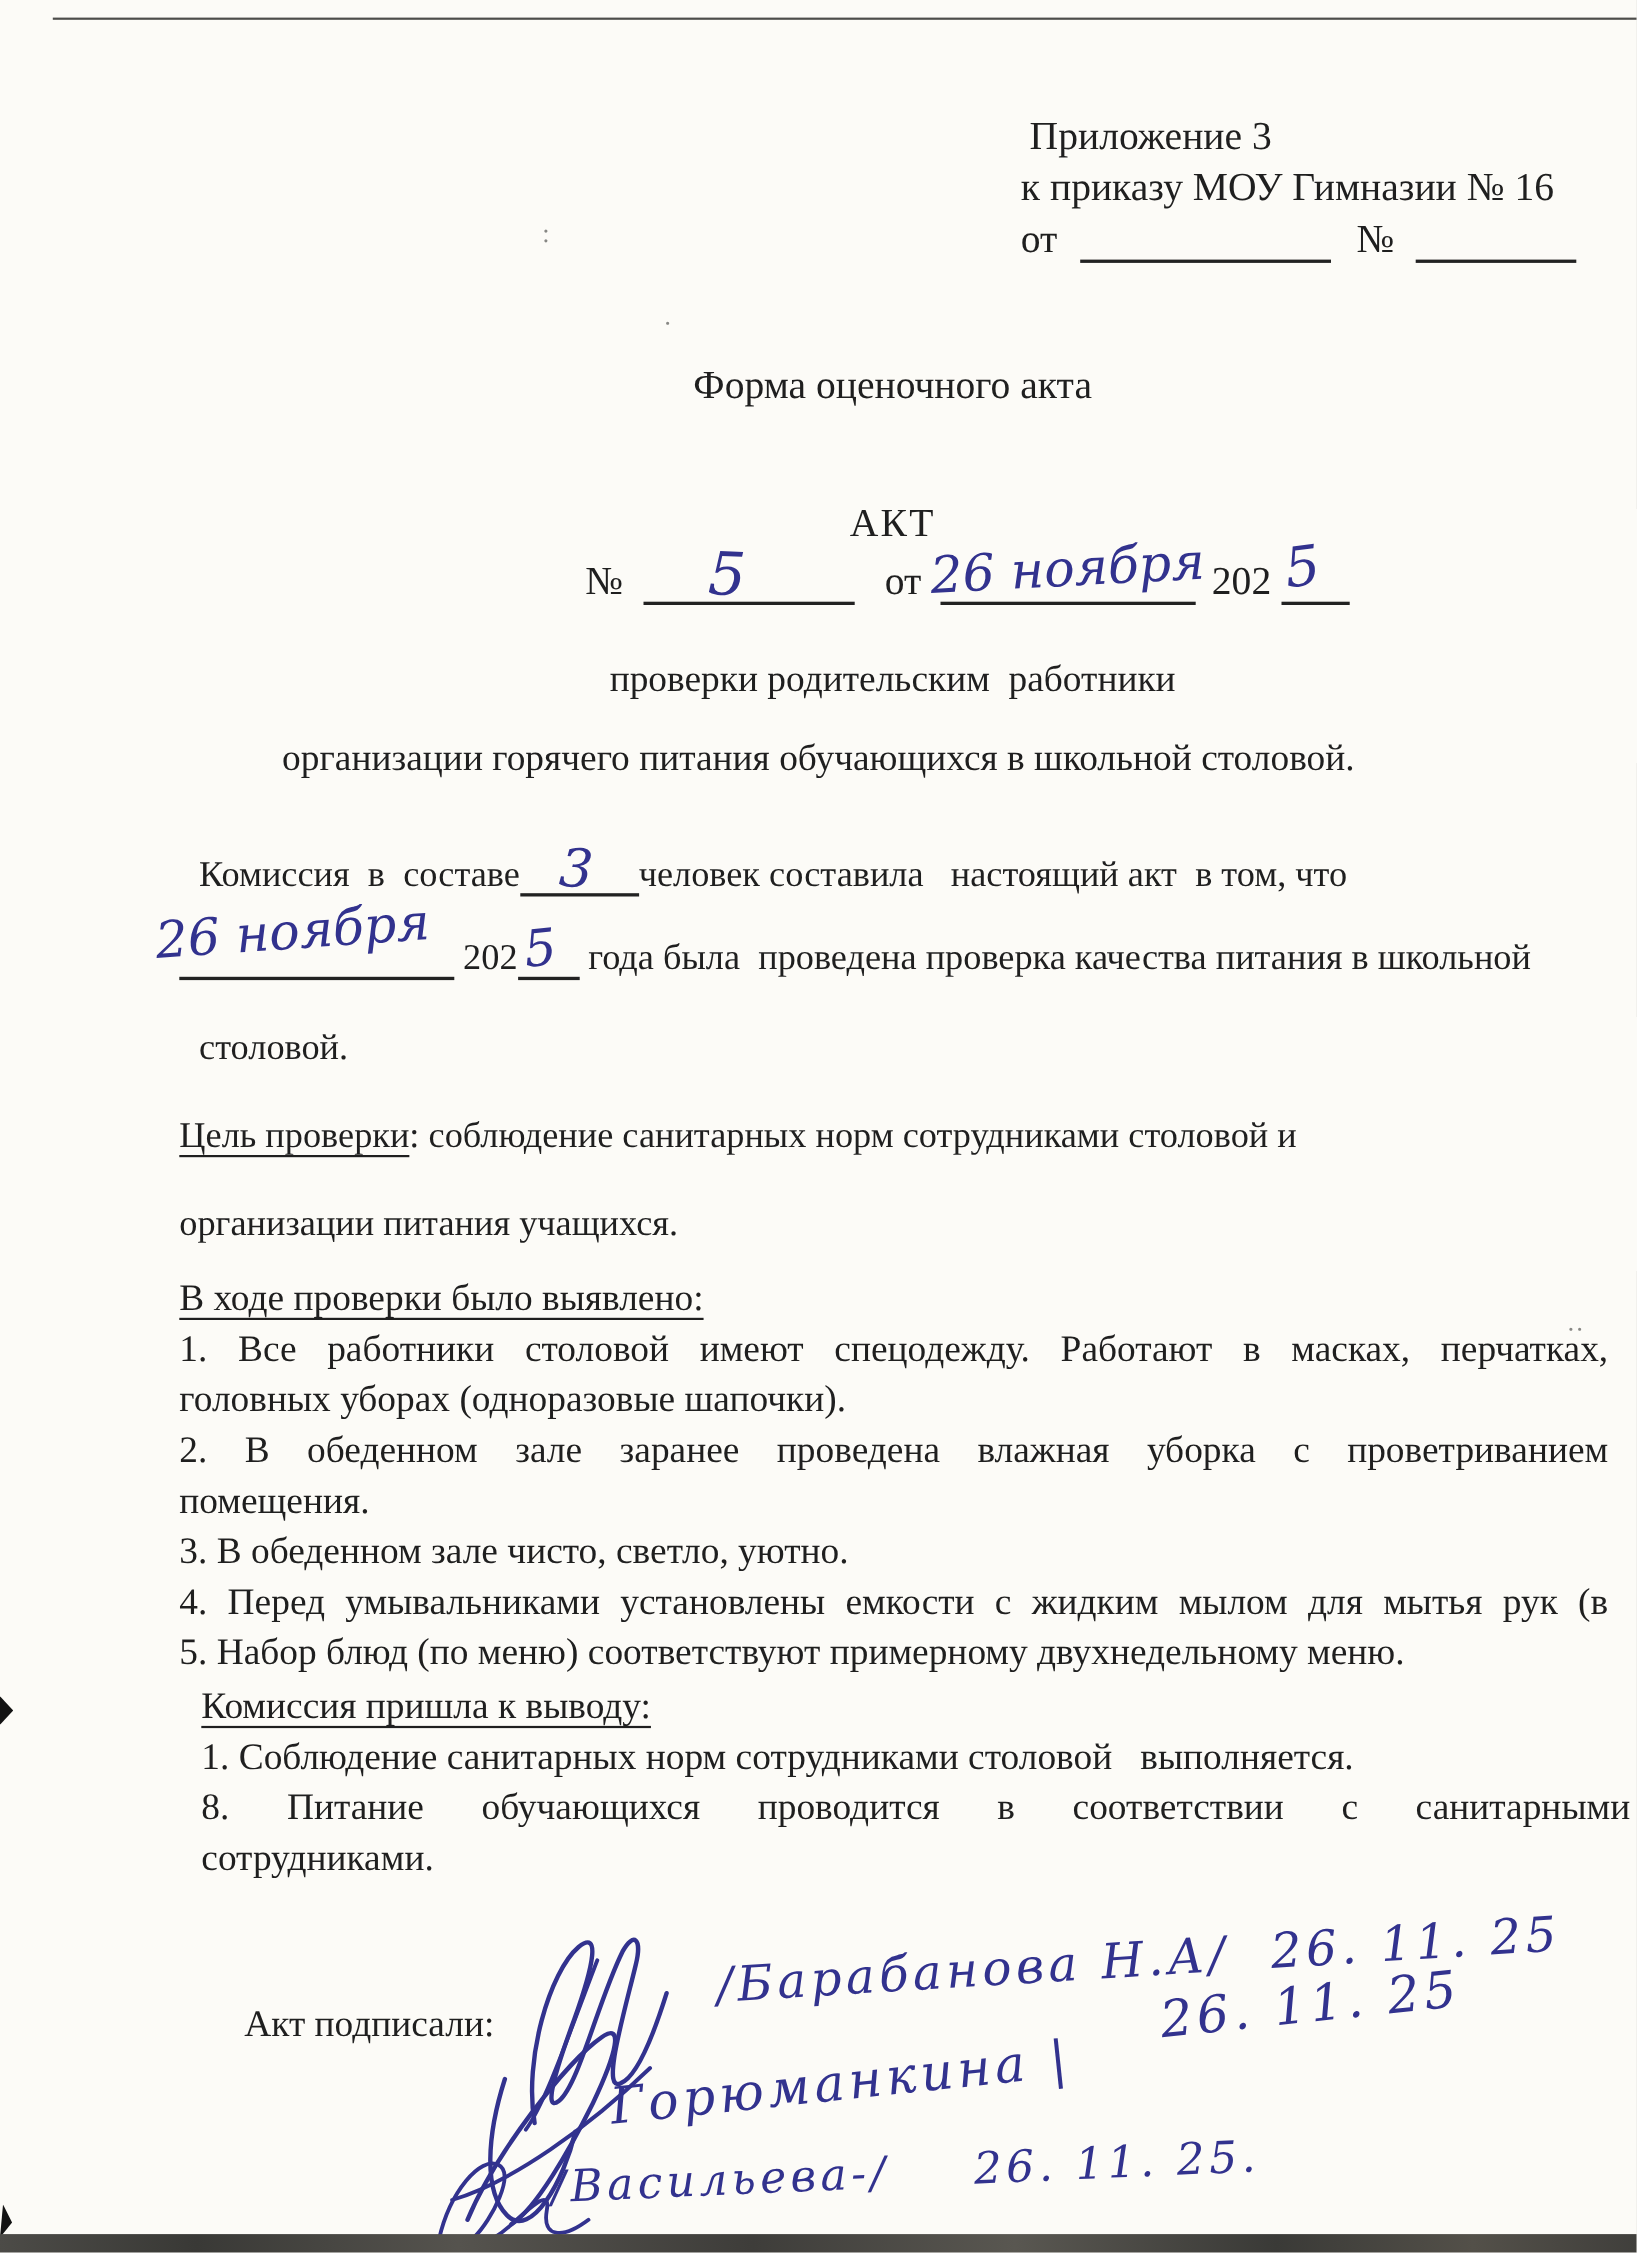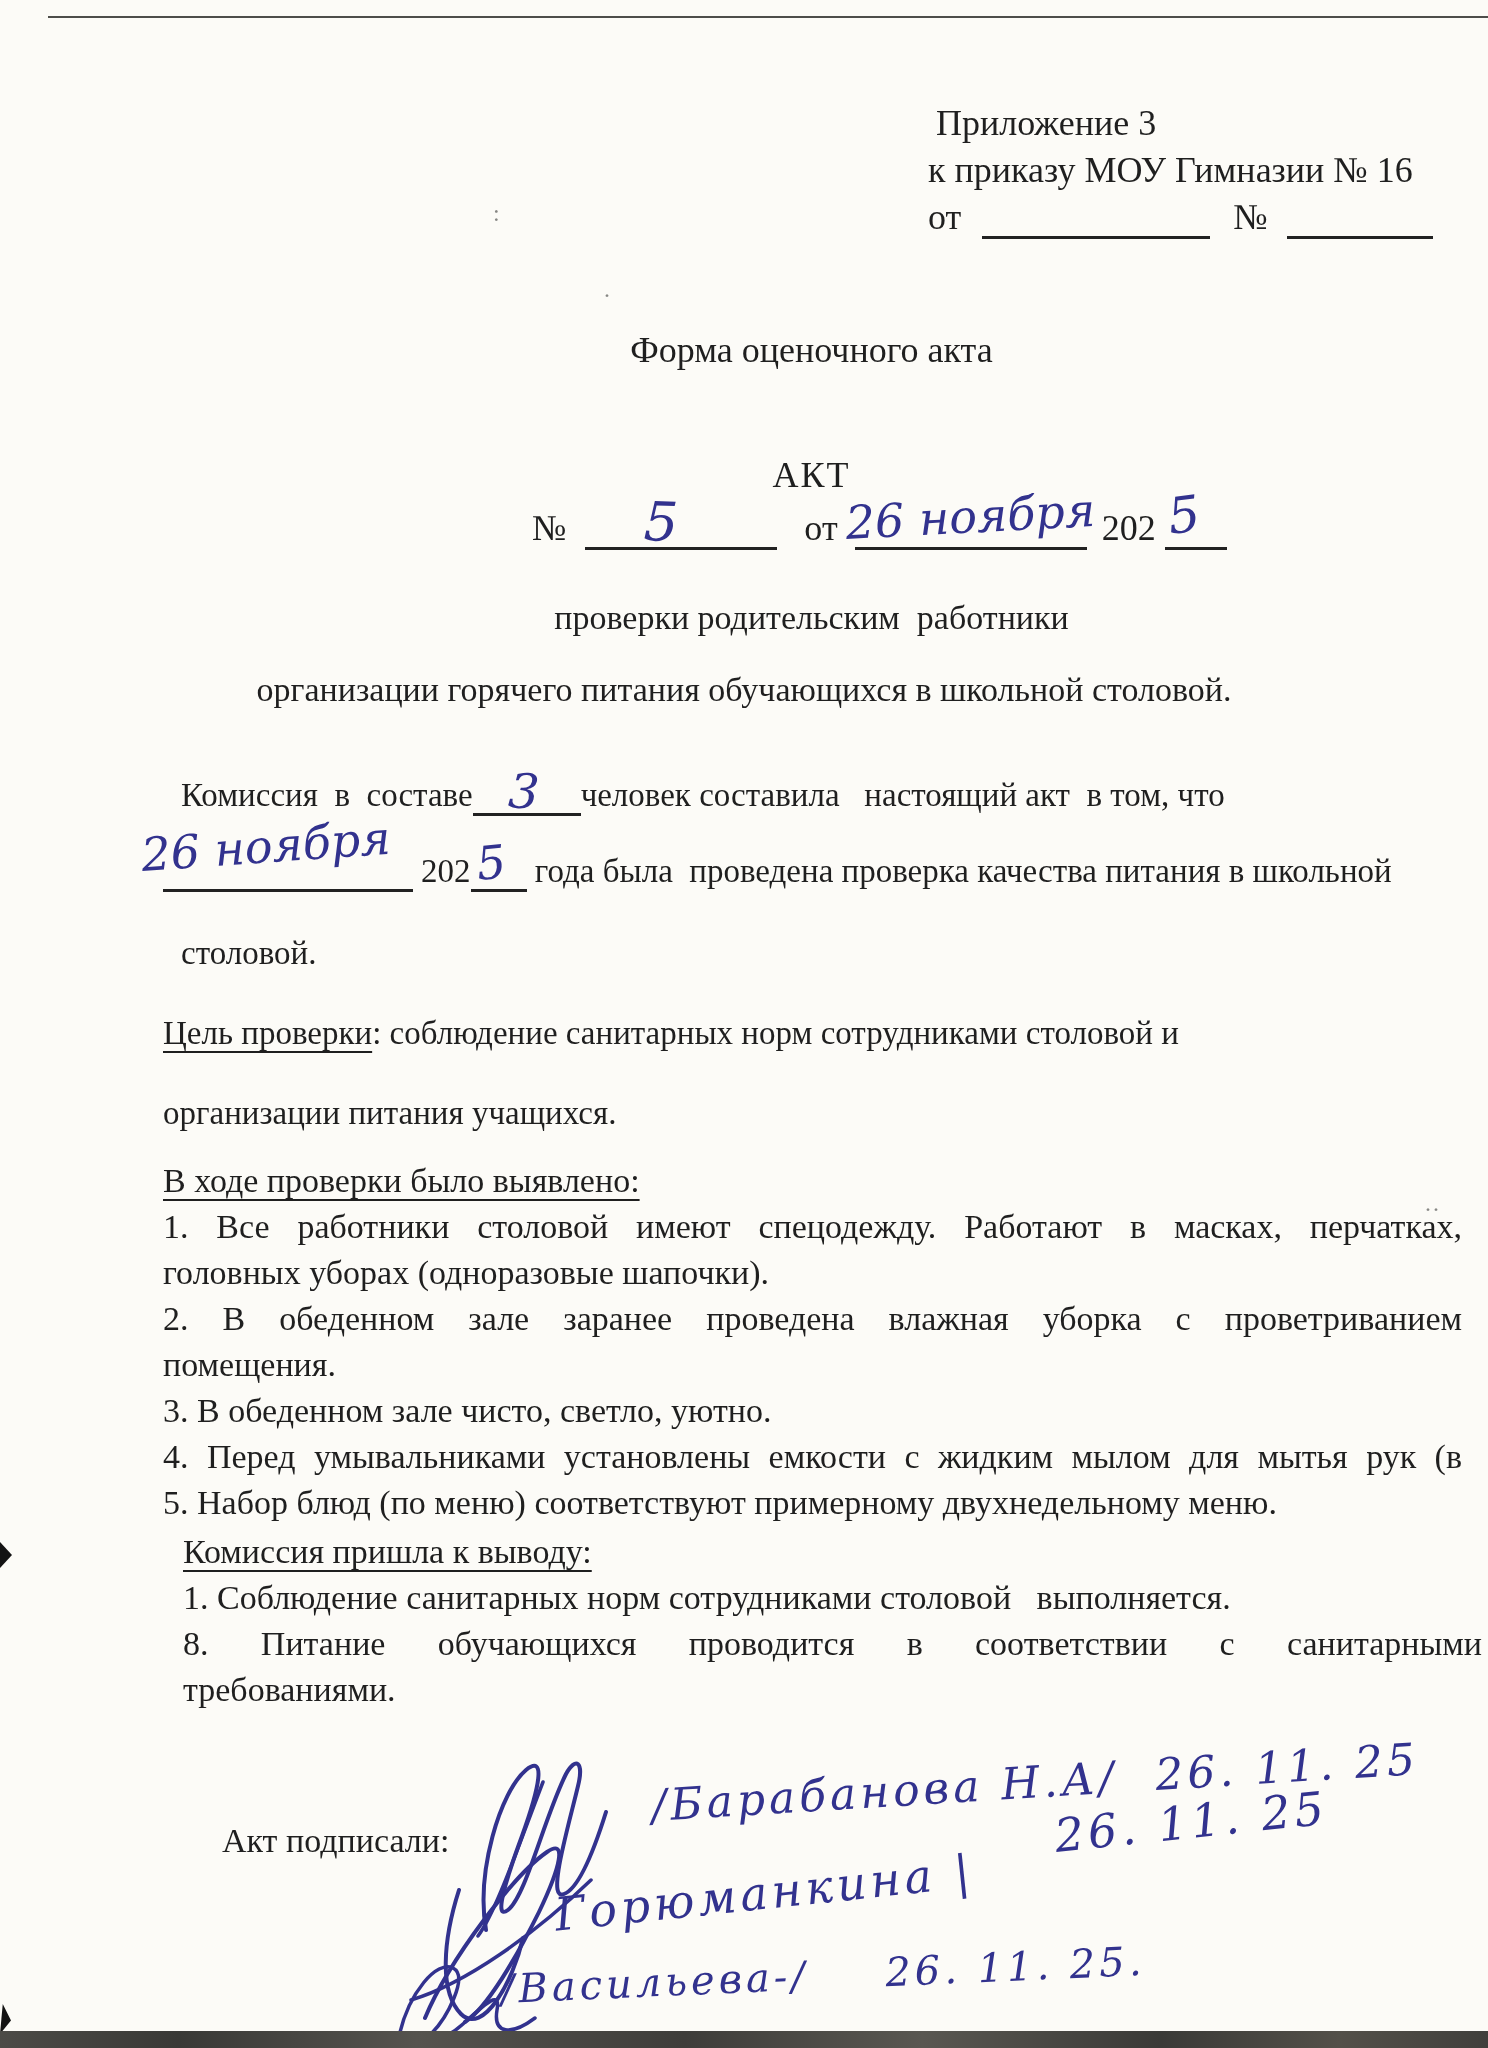--- a/index.html
+++ b/index.html
@@ -101,21 +101,21 @@
     <div>помещения.</div>
     <div>3. В обеденном зале чисто, светло, уютно.</div>
     <div class="stretch">4. Перед умывальниками установлены емкости с жидким мылом для мытья рук (в</div>
     <div>5. Набор блюд (по меню) соответствуют примерному двухнедельному меню.</div>
   </div>
 
   <div class="abs t34 conclusion-block" style="left:163px; top:1529px; width:1299px;margin-left:20px;">
     <div class="u">Комиссия пришла к выводу:</div>
     <div class="pre">1. Соблюдение санитарных норм сотрудниками столовой   выполняется.</div>
     <div class="stretch">8. Питание обучающихся проводится в соответствии с санитарными</div>
-    <div>требованиями.</div>
+    <div>сотрудниками.</div>
   </div>
 
   <div class="abs t34" style="left:222px; top:1818px;text-align:center;">Акт подписали:</div>
 
   <svg class="abs sig-svg" style="left:448px; top:1752px;" width="200" height="190" viewBox="0 0 200 190">
     <path d="M38,178 C28,120 52,40 78,18 C98,2 92,34 74,84 C60,122 44,170 60,158 C78,144 96,66 118,22 C128,4 136,10 130,34 C120,76 98,150 116,142 C132,136 148,92 158,60" stroke-width="4"></path>
     <path d="M95,30 C70,95 48,160 30,184" stroke-width="3.5"></path>
   </svg>
   <div class="abs hw sig-row" style="left:650px; top:1780px; font-size:44px; transform:rotate(-3.5deg);">
     <span>/Барабанова  Н.А/</span>

